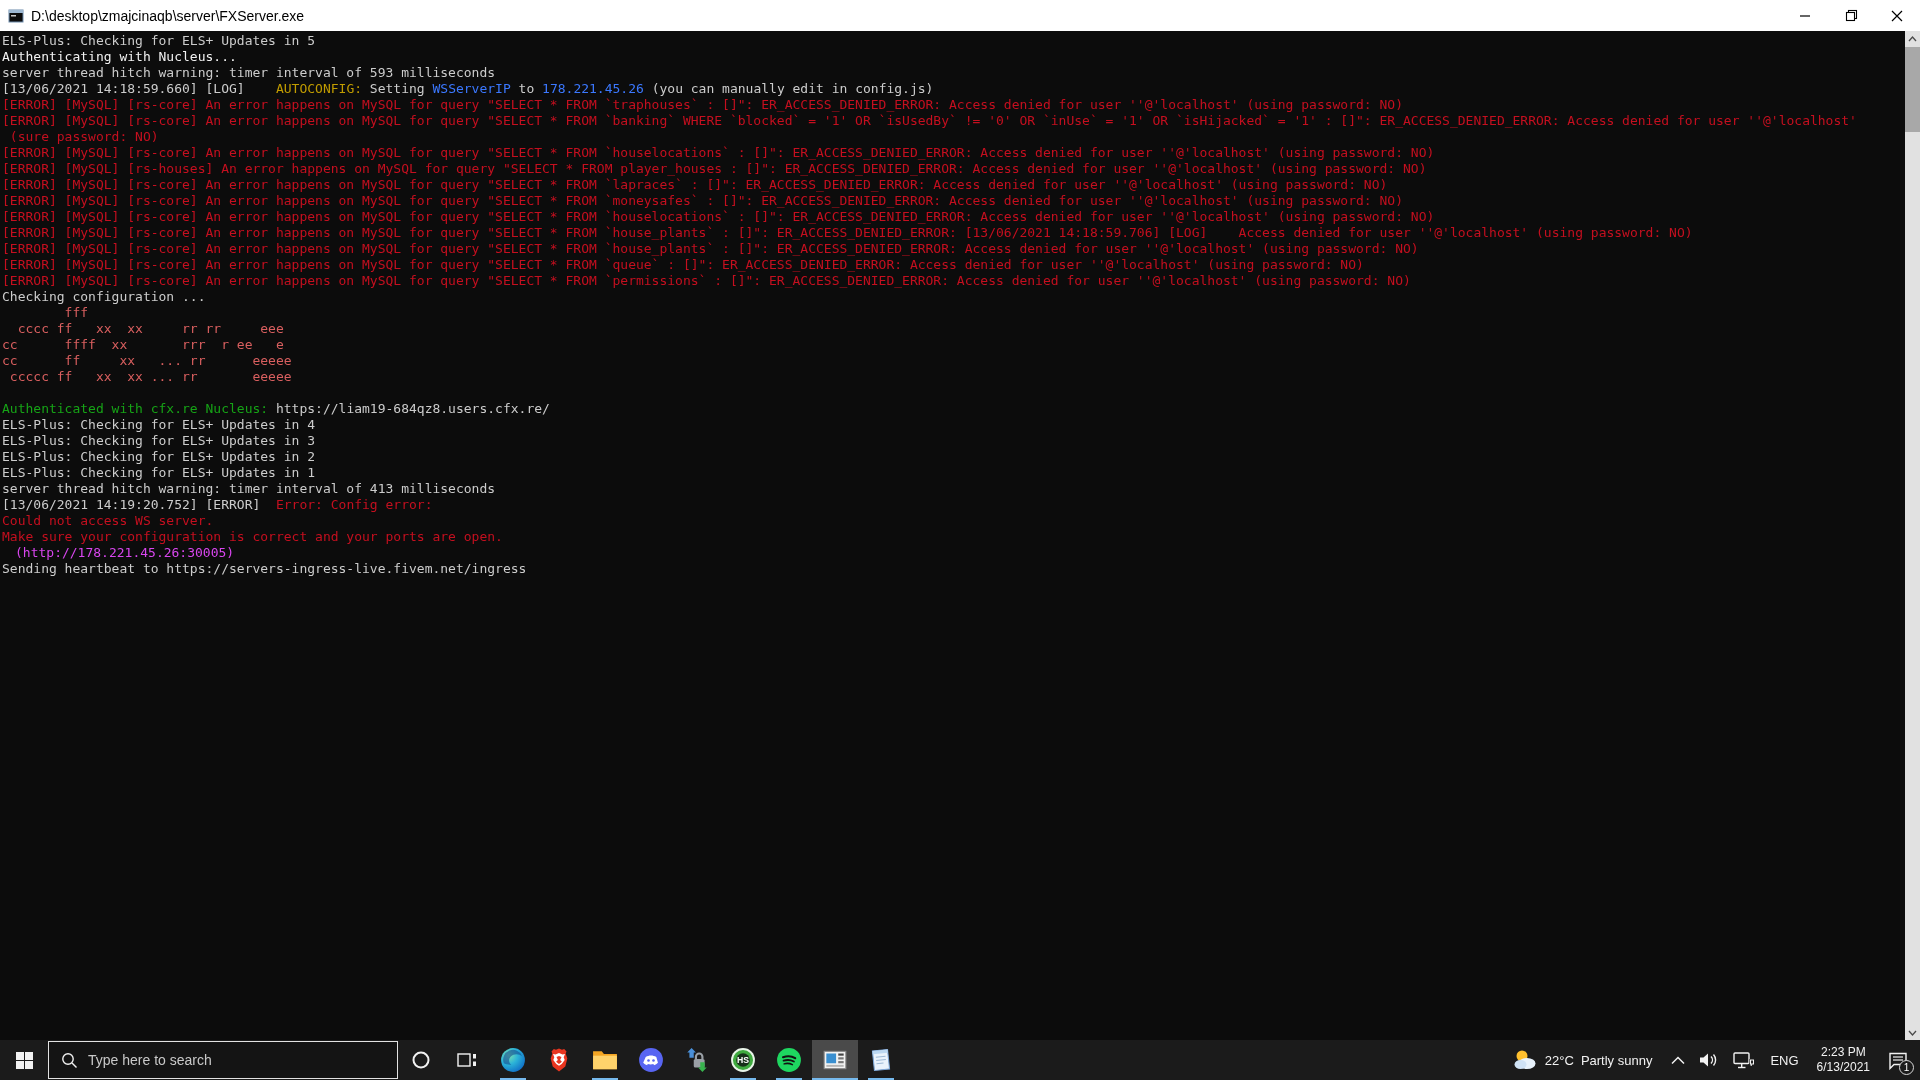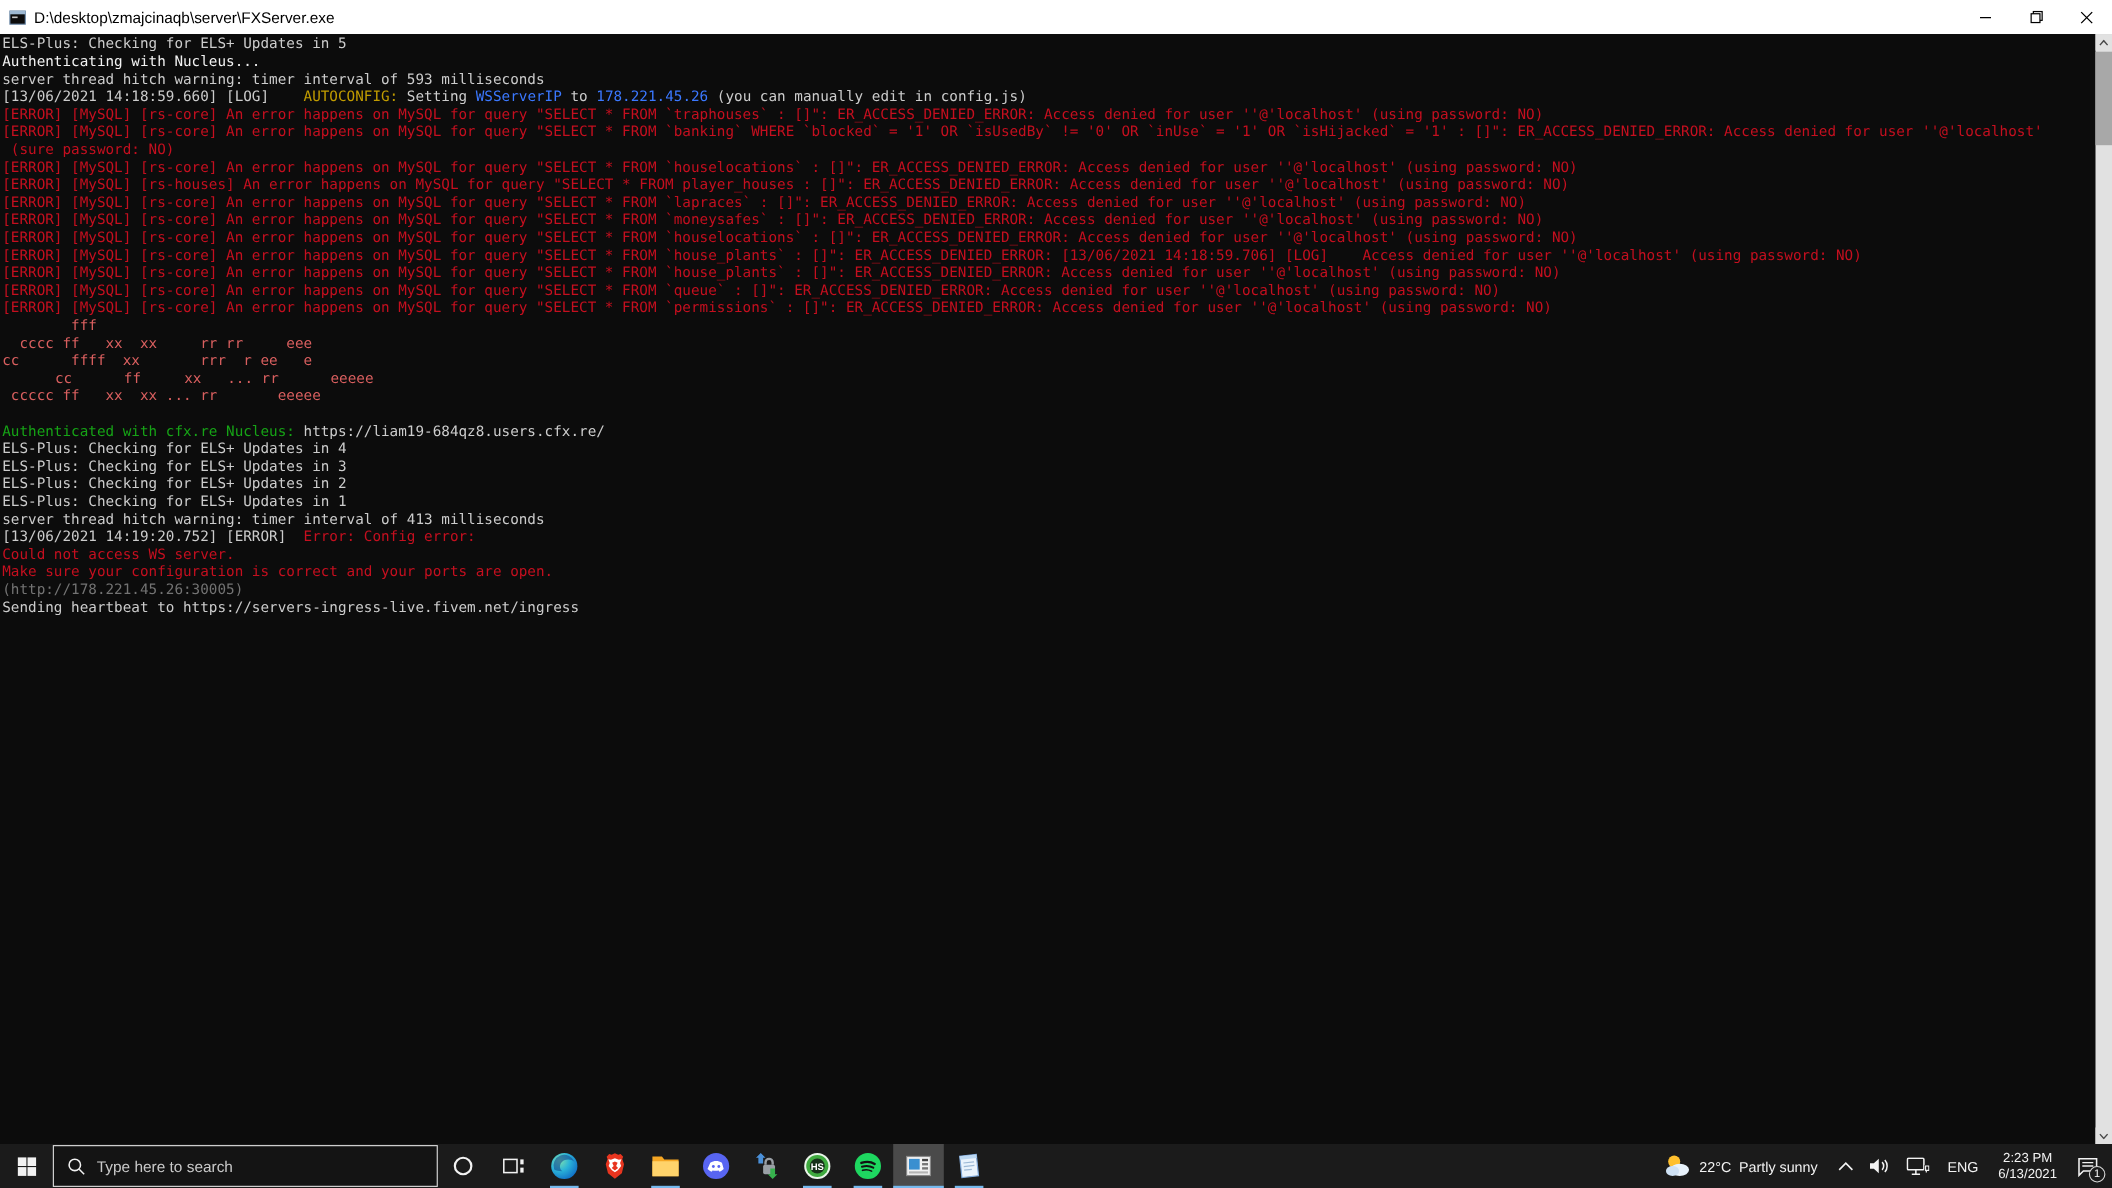--- a/index.html
+++ b/index.html
@@ -84,36 +84,37 @@
       <div class="cline"><span style="color: rgb(197, 15, 31);"> (sure password: NO)</span></div>
       <div class="cline"><span style="color: rgb(197, 15, 31);">[ERROR] [MySQL] [rs-core] An error happens on MySQL for query "SELECT * FROM `houselocations` : []": ER_ACCESS_DENIED_ERROR: Access denied for user ''@'localhost' (using password: NO)</span></div>
       <div class="cline"><span style="color: rgb(197, 15, 31);">[ERROR] [MySQL] [rs-houses] An error happens on MySQL for query "SELECT * FROM player_houses : []": ER_ACCESS_DENIED_ERROR: Access denied for user ''@'localhost' (using password: NO)</span></div>
       <div class="cline"><span style="color: rgb(197, 15, 31);">[ERROR] [MySQL] [rs-core] An error happens on MySQL for query "SELECT * FROM `lapraces` : []": ER_ACCESS_DENIED_ERROR: Access denied for user ''@'localhost' (using password: NO)</span></div>
       <div class="cline"><span style="color: rgb(197, 15, 31);">[ERROR] [MySQL] [rs-core] An error happens on MySQL for query "SELECT * FROM `moneysafes` : []": ER_ACCESS_DENIED_ERROR: Access denied for user ''@'localhost' (using password: NO)</span></div>
       <div class="cline"><span style="color: rgb(197, 15, 31);">[ERROR] [MySQL] [rs-core] An error happens on MySQL for query "SELECT * FROM `houselocations` : []": ER_ACCESS_DENIED_ERROR: Access denied for user ''@'localhost' (using password: NO)</span></div>
       <div class="cline"><span style="color: rgb(197, 15, 31);">[ERROR] [MySQL] [rs-core] An error happens on MySQL for query "SELECT * FROM `house_plants` : []": ER_ACCESS_DENIED_ERROR: [13/06/2021 14:18:59.706] [LOG]    Access denied for user ''@'localhost' (using password: NO)</span></div>
       <div class="cline"><span style="color: rgb(197, 15, 31);">[ERROR] [MySQL] [rs-core] An error happens on MySQL for query "SELECT * FROM `house_plants` : []": ER_ACCESS_DENIED_ERROR: Access denied for user ''@'localhost' (using password: NO)</span></div>
       <div class="cline"><span style="color: rgb(197, 15, 31);">[ERROR] [MySQL] [rs-core] An error happens on MySQL for query "SELECT * FROM `queue` : []": ER_ACCESS_DENIED_ERROR: Access denied for user ''@'localhost' (using password: NO)</span></div>
       <div class="cline"><span style="color: rgb(197, 15, 31);">[ERROR] [MySQL] [rs-core] An error happens on MySQL for query "SELECT * FROM `permissions` : []": ER_ACCESS_DENIED_ERROR: Access denied for user ''@'localhost' (using password: NO)</span></div>
+      <div class="cline"><span style="color: rgb(204, 204, 204);">Checking configuration ...</span></div>
       <div class="cline"><span style="color: rgb(217, 95, 95);">        fff</span></div>
       <div class="cline"><span style="color: rgb(217, 95, 95);">  cccc ff   xx  xx     rr rr     eee</span></div>
       <div class="cline"><span style="color: rgb(217, 95, 95);">cc      ffff  xx       rrr  r ee   e</span></div>
-      <div class="cline"><span style="color: rgb(217, 95, 95); margin-left: 48px;">cc      ff     xx   ... rr      eeeee</span></div>
+      <div class="cline"><span style="color: rgb(217, 95, 95);">cc      ff     xx   ... rr      eeeee</span></div>
       <div class="cline"><span style="color: rgb(217, 95, 95);"> ccccc ff   xx  xx ... rr       eeeee</span></div>
       <div class="cline"> </div>
       <div class="cline"><span style="color: rgb(22, 163, 22);">Authenticated with cfx.re Nucleus: </span><span style="color: rgb(204, 204, 204);">https://liam19-684qz8.users.cfx.re/</span></div>
       <div class="cline"><span style="color: rgb(204, 204, 204);">ELS-Plus: Checking for ELS+ Updates in 4</span></div>
       <div class="cline"><span style="color: rgb(204, 204, 204);">ELS-Plus: Checking for ELS+ Updates in 3</span></div>
       <div class="cline"><span style="color: rgb(204, 204, 204);">ELS-Plus: Checking for ELS+ Updates in 2</span></div>
       <div class="cline"><span style="color: rgb(204, 204, 204);">ELS-Plus: Checking for ELS+ Updates in 1</span></div>
       <div class="cline"><span style="color: rgb(204, 204, 204);">server thread hitch warning: timer interval of 413 milliseconds</span></div>
       <div class="cline"><span style="color: rgb(204, 204, 204);">[13/06/2021 14:19:20.752] [ERROR]  </span><span style="color: rgb(197, 15, 31);">Error: Config error:</span></div>
       <div class="cline"><span style="color: rgb(197, 15, 31);">Could not access WS server.</span></div>
       <div class="cline"><span style="color: rgb(197, 15, 31);">Make sure your configuration is correct and your ports are open.</span></div>
-      <div class="cline"><span style="color: #737373;">(http://178.221.45.26:30005)</span></div>
+      <div class="cline"><span style="color: #d946ef; margin-left: 13px;">(http://178.221.45.26:30005)</span></div>
       <div class="cline"><span style="color: rgb(204, 204, 204);">Sending heartbeat to https://servers-ingress-live.fivem.net/ingress</span></div>
     </div>
 
   <div class="sbar">
     <div class="sb-arrow sb-up">
       <svg width="9" height="6" viewBox="0 0 9 6">
           <path d="M1 5 L4.5 1 L8 5" fill="none" stroke="#4a4a4a" stroke-width="1.3"></path>
         </svg>
     </div>
     <div class="sb-thumb"></div>

